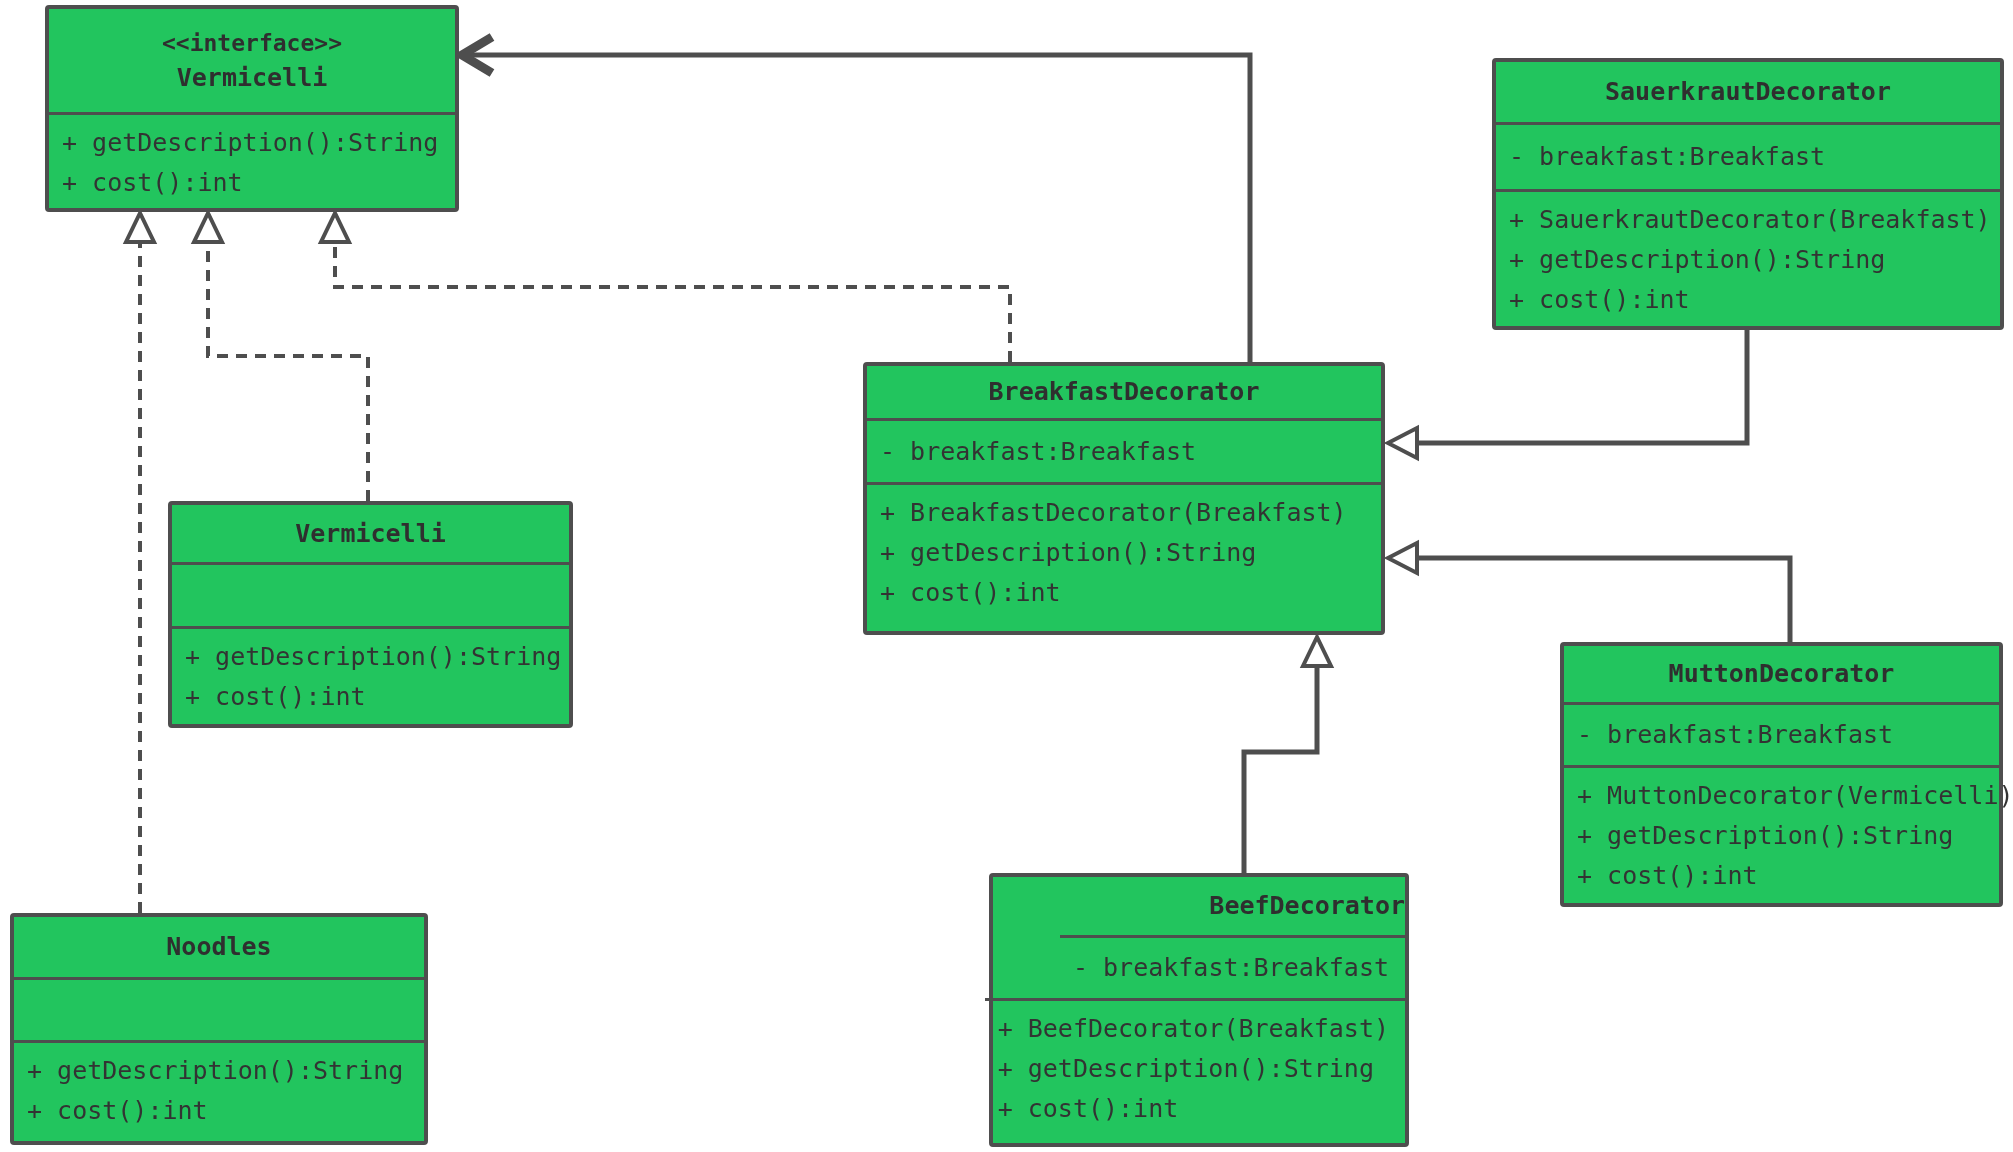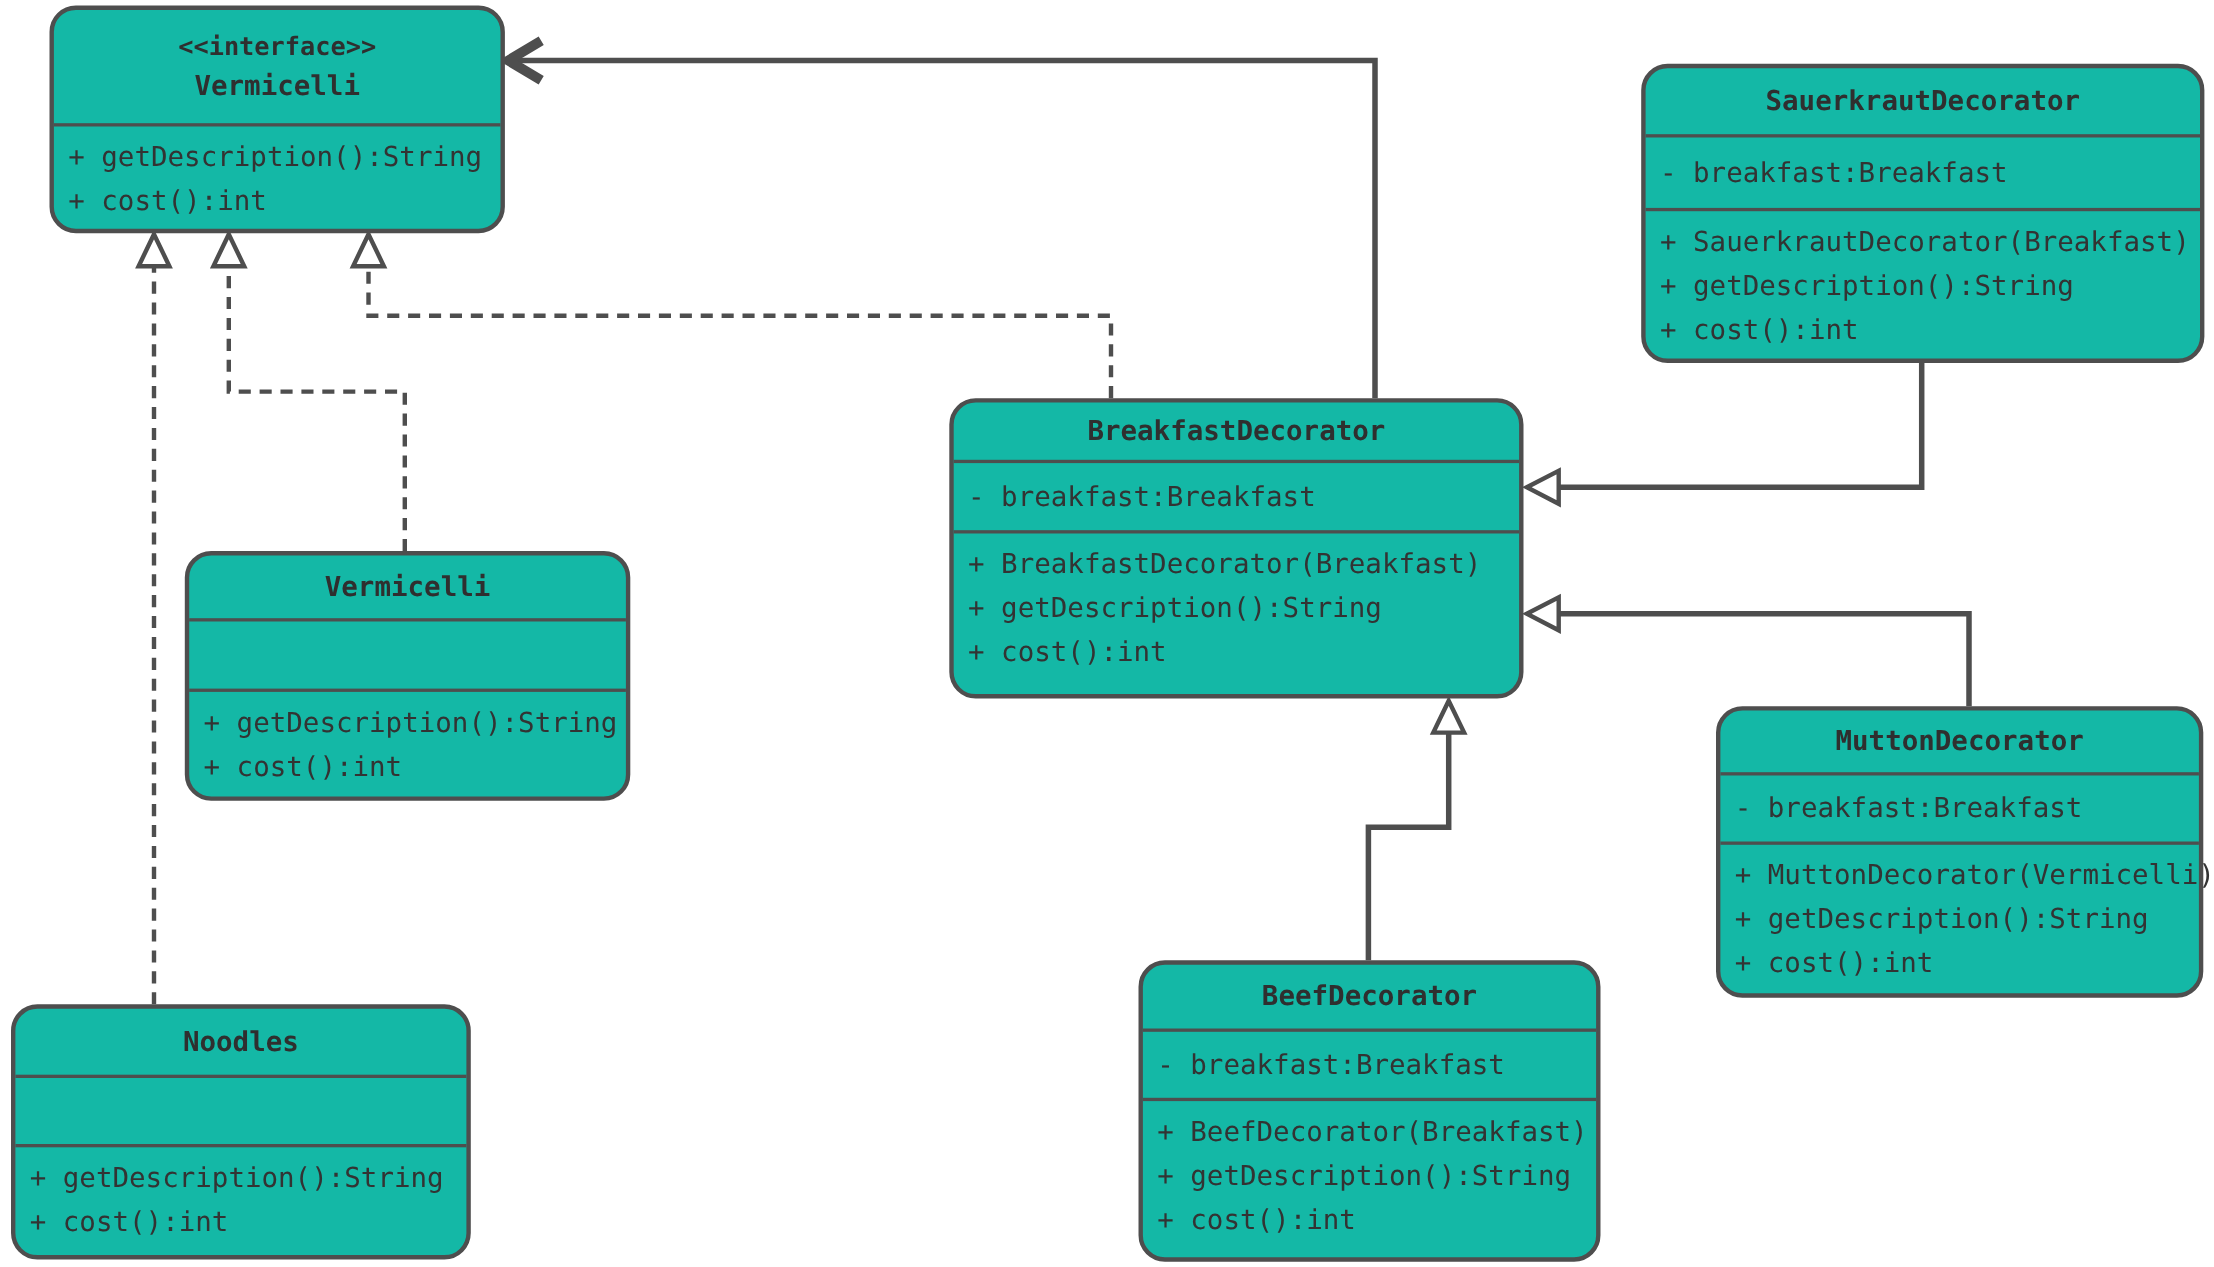--- a/index.html
+++ b/index.html
@@ -13,23 +13,23 @@
     color: #333333;
     overflow: hidden;
   }
   svg.wires {
     position: absolute;
     left: 0; top: 0;
     width: 2013px; height: 1152px;
   }
   .uml-class {
     position: absolute;
-    background: #14b8a6;
+    background: #22c55e;
     border: 4px solid #4e4e4e;
-    border-radius: 24px;
+    border-radius: 4px;
     display: flex;
     flex-direction: column;
   }
   .uml-header {
     display: flex;
     flex-direction: column;
     align-items: center;
     justify-content: center;
   }
   .stereotype {
@@ -167,21 +167,21 @@
     <div class="uml-section uml-attrs" style="height:63px;">
       <div class="member">- breakfast:Breakfast</div>
     </div>
     <div class="uml-section uml-methods">
       <div class="member">+ MuttonDecorator(Vermicelli)</div>
       <div class="member">+ getDescription():String</div>
       <div class="member">+ cost():int</div>
     </div>
   </div>
 
-  <div class="uml-class" style="left:1035px; top:873px; width:420px; height:274px;">
+  <div class="uml-class" style="left:989px; top:873px; width:420px; height:274px;align-items:flex-end;">
     <div class="uml-header" style="height:58px;">
       <div class="class-name">BeefDecorator</div>
     </div>
     <div class="uml-section uml-attrs" style="height:63px;">
       <div class="member">- breakfast:Breakfast</div>
     </div>
     <div class="uml-section uml-methods">
       <div class="member">+ BeefDecorator(Breakfast)</div>
       <div class="member">+ getDescription():String</div>
       <div class="member">+ cost():int</div>

